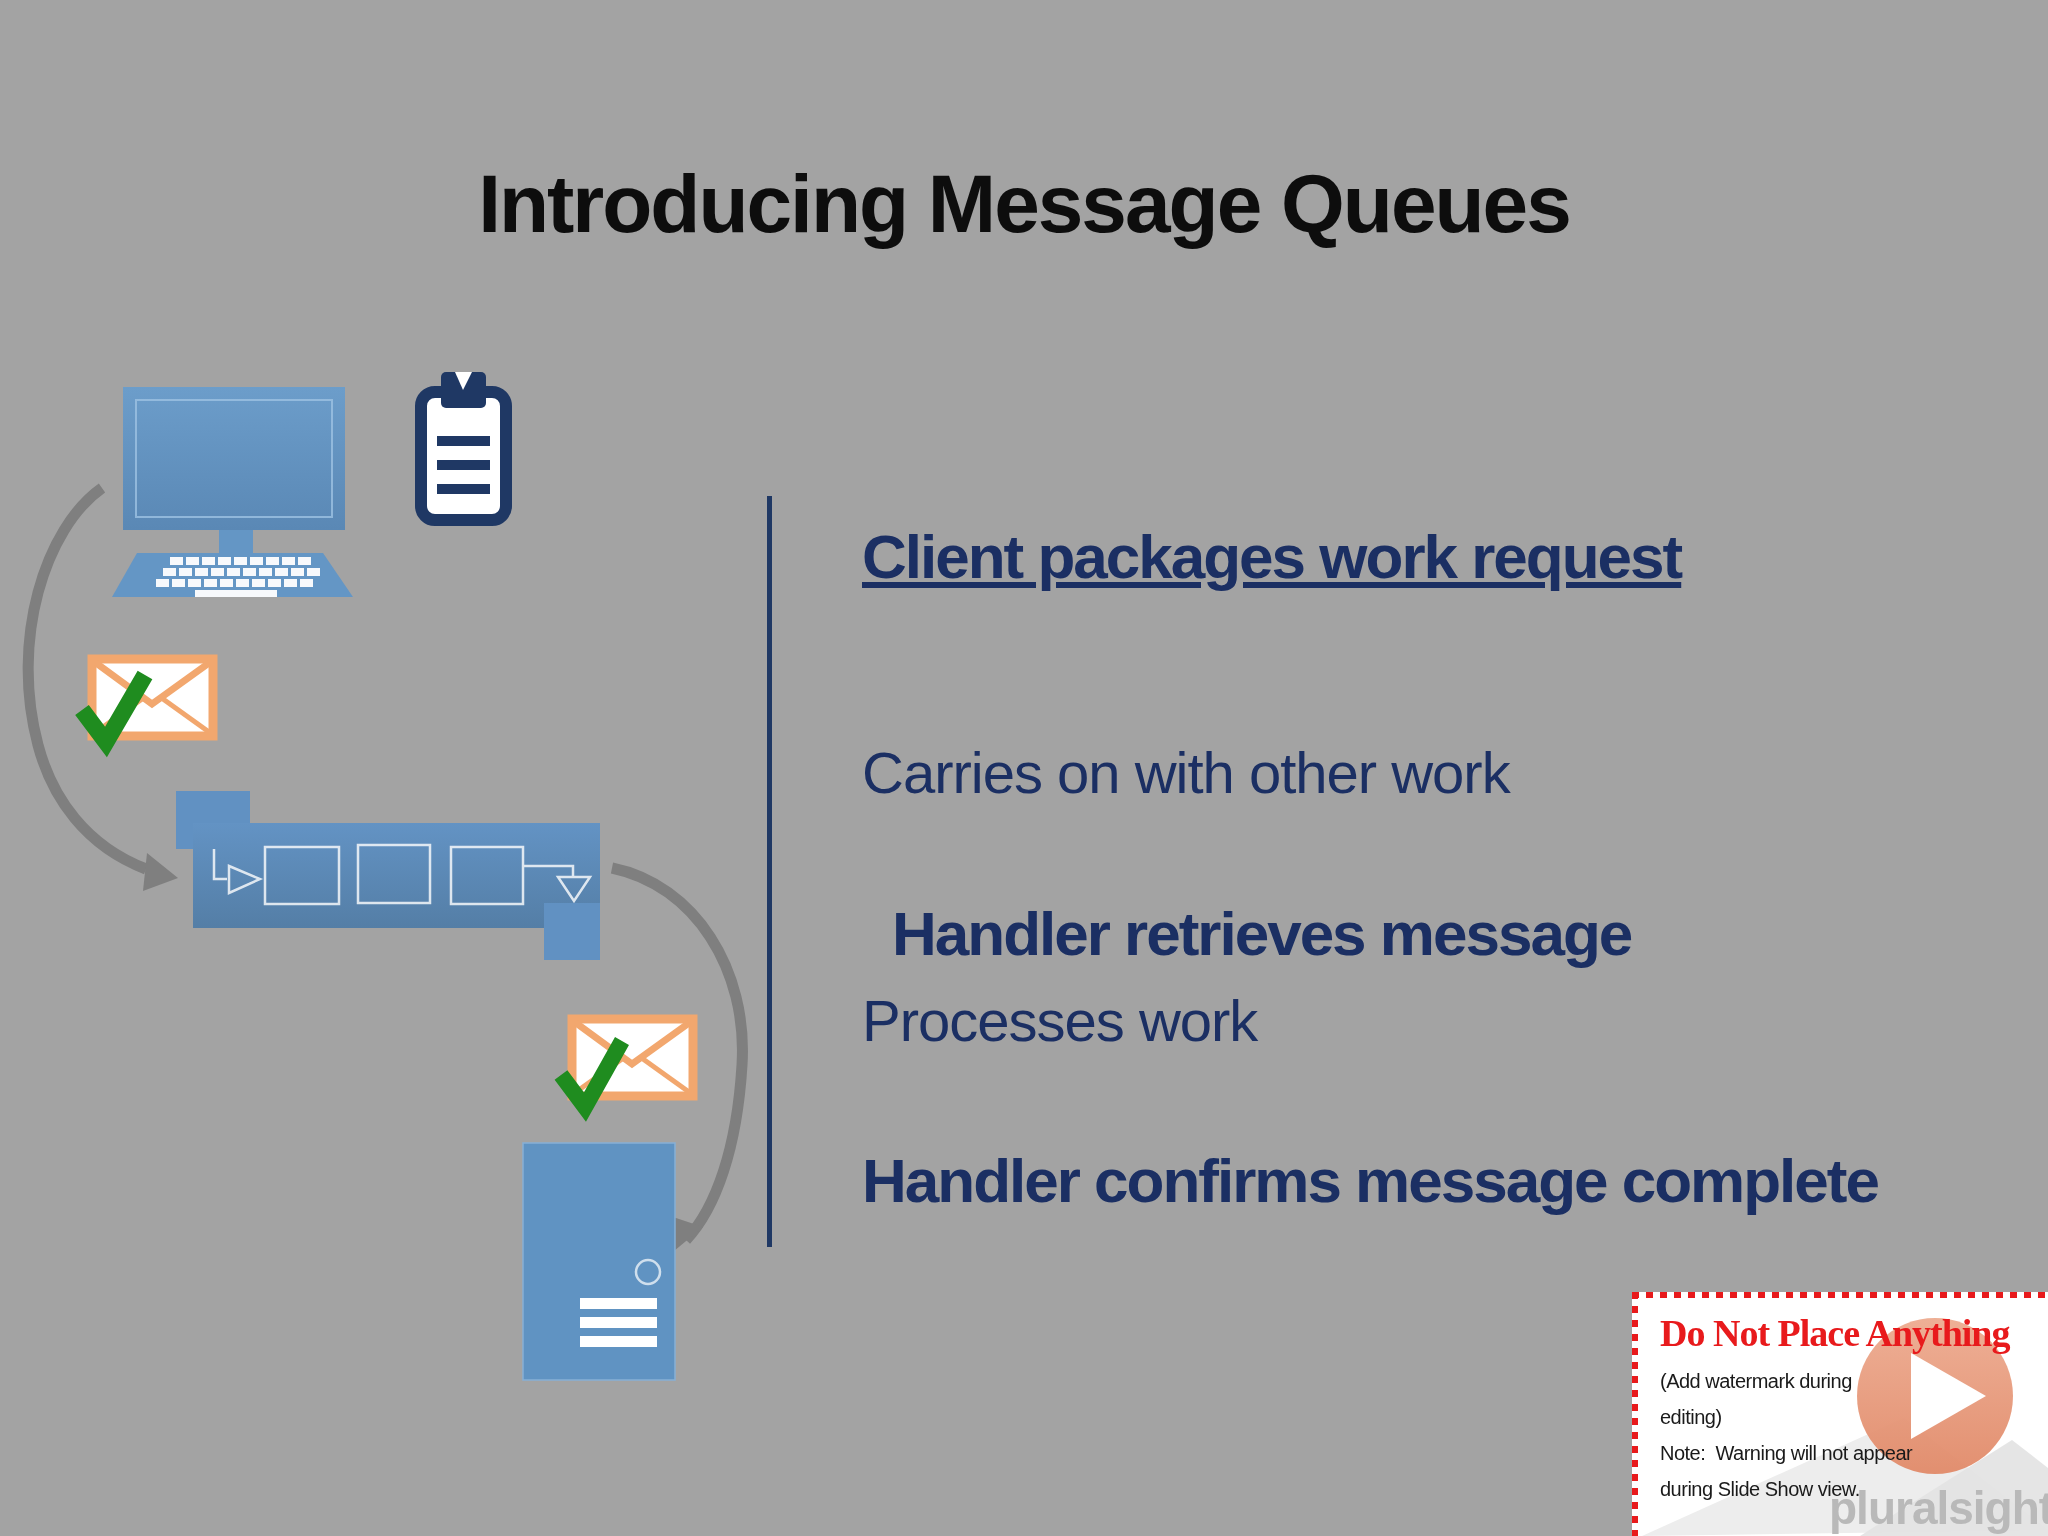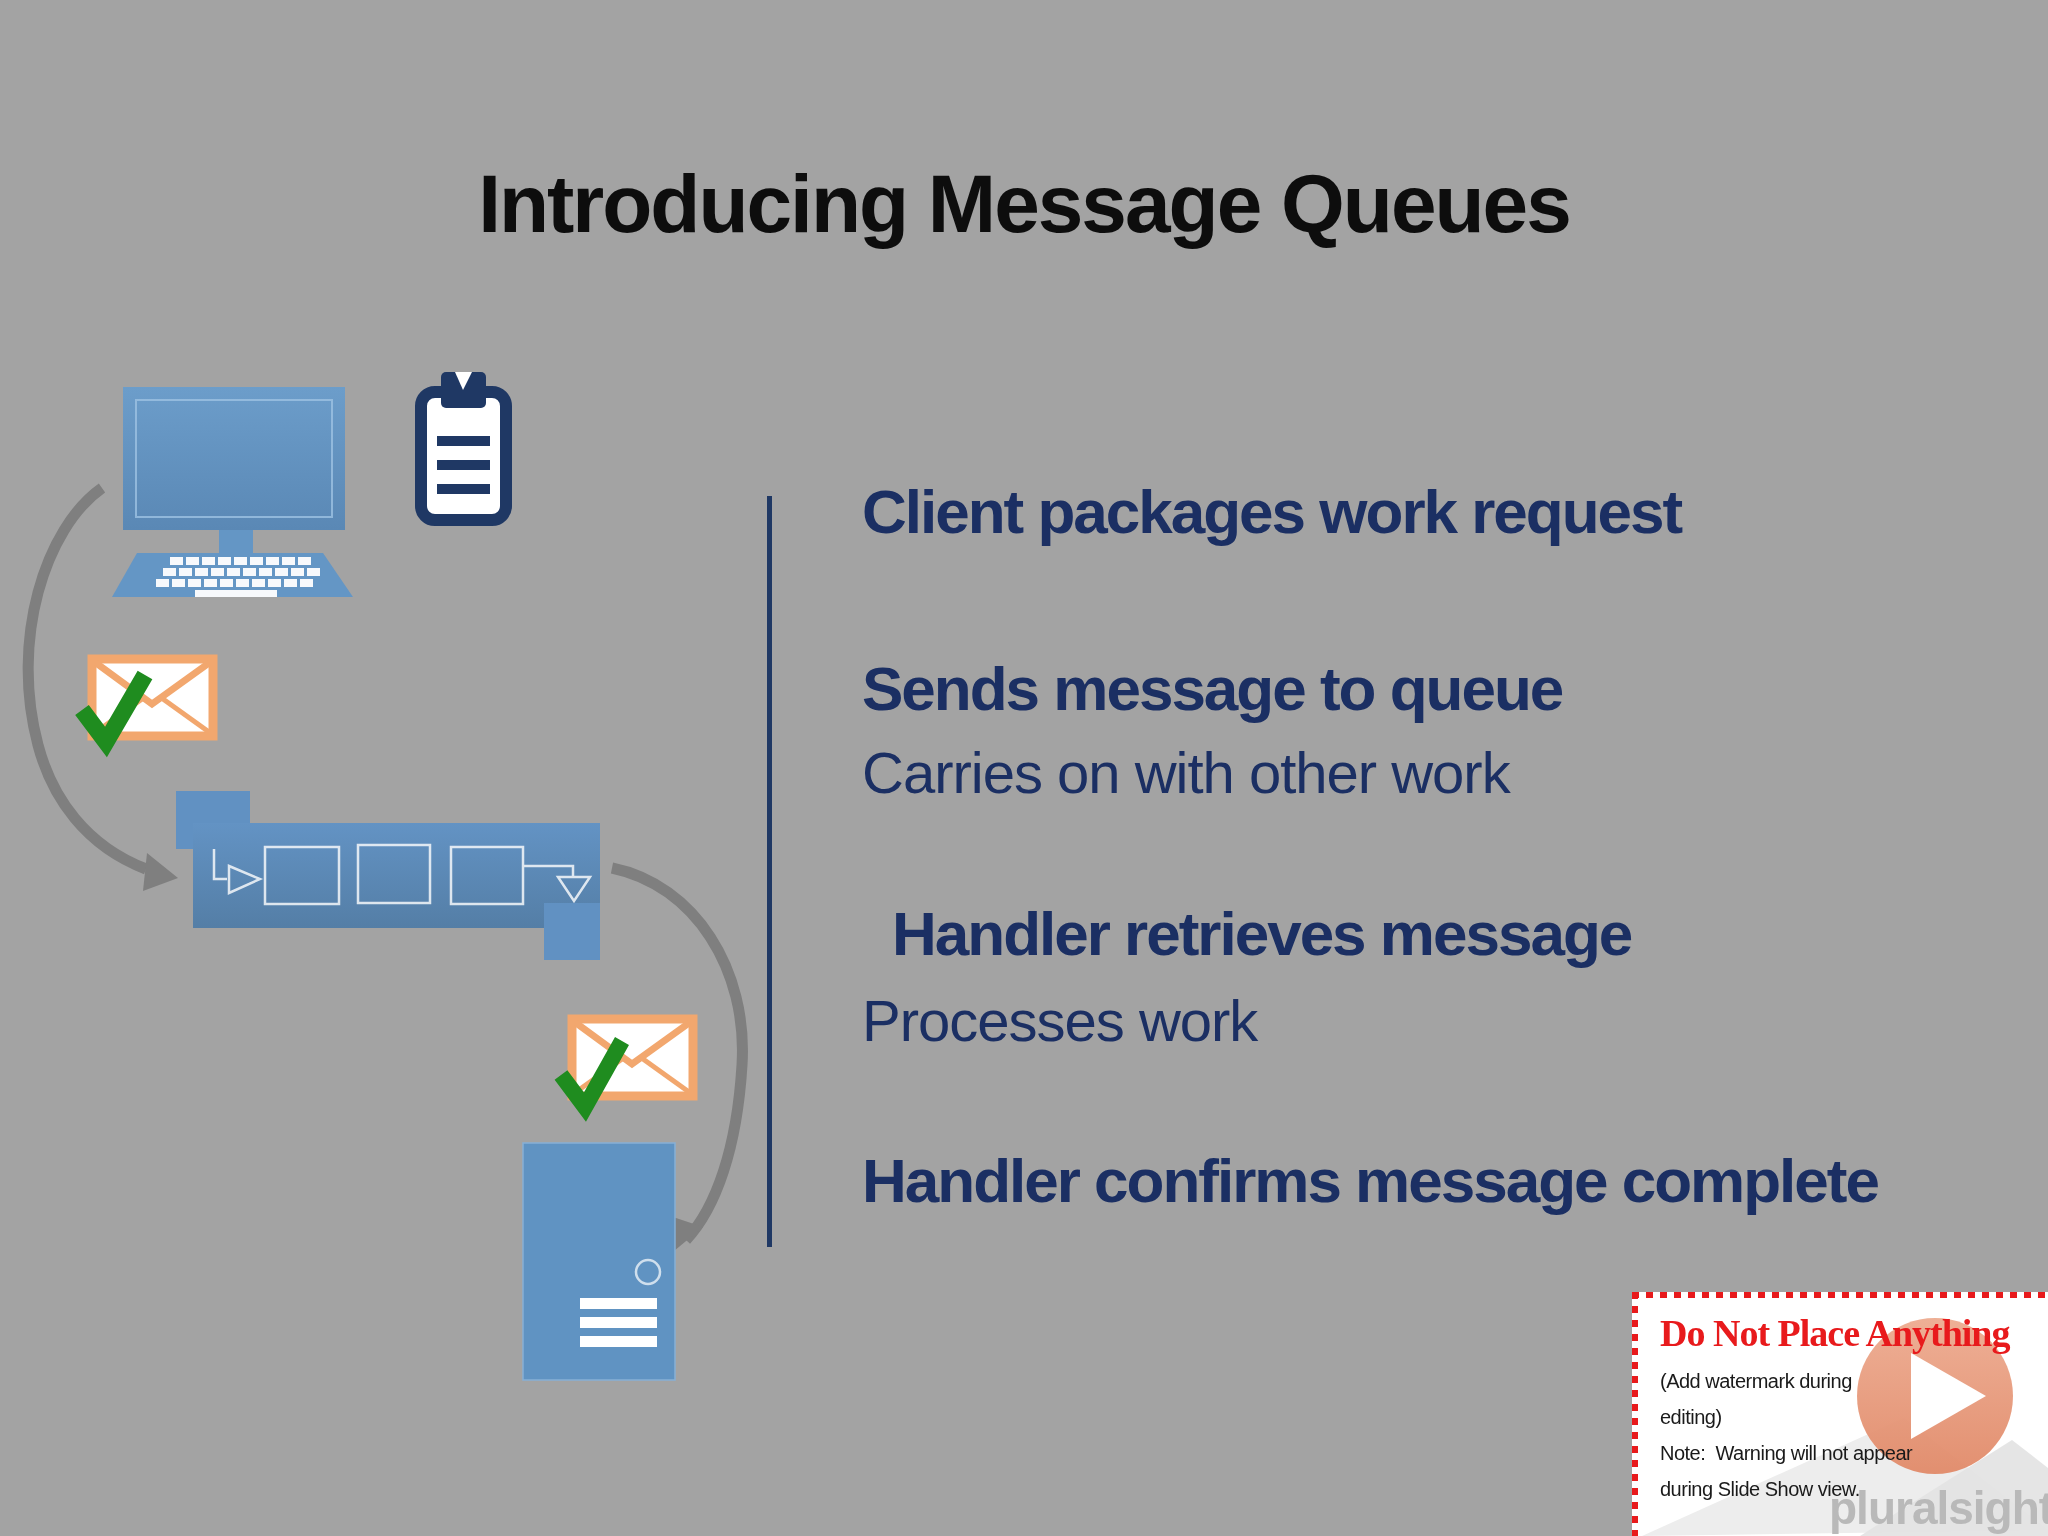--- a/index.html
+++ b/index.html
@@ -9,21 +9,21 @@
   }
   .slide-title{
     position:absolute;left:0;top:108px;width:100%;text-align:center;
     font-size:82px;font-weight:700;letter-spacing:-2px;color:#0d0d0d;line-height:1;
   }
   .diagram-svg{position:absolute;left:0;top:350px;}
   .divider{position:absolute;left:767px;top:496px;width:5px;height:751px;background:#1f3864;}
   .bullet{position:absolute;left:862px;color:#1b2f63;line-height:1;white-space:nowrap;}
   .bullet.heading{font-size:62px;font-weight:700;letter-spacing:-2px;}
   .bullet.sub{font-size:58px;font-weight:400;letter-spacing:-1px;}
-  .b0{top:481px;} .b1{top:658px;} .b1s{top:744px;}
+  .b0{top:526px;text-decoration:underline;} .b1{top:658px;} .b1s{top:744px;}
   .b2{top:903px;margin-left:30px;} .b2s{top:992px;} .b3{top:1150px;}
 
   .warning-box{position:absolute;left:1632px;top:1292px;width:416px;height:244px;background:#ffffff;}
   .warn-border-top{position:absolute;left:0;top:0;width:100%;height:6px;
     background:repeating-linear-gradient(90deg,#e81a1c 0 7px,transparent 7px 14px);}
   .warn-border-left{position:absolute;left:0;top:0;width:6px;height:100%;
     background:repeating-linear-gradient(180deg,#e81a1c 0 7px,transparent 7px 14px);}
   .watermark-svg{position:absolute;left:0;top:0;}
   .warn-text{position:absolute;left:28px;top:20px;width:380px;}
   .warn-line{white-space:pre;}
@@ -144,21 +144,20 @@
       <circle cx="648" cy="922" r="12" fill="none" stroke="#ffffff" stroke-width="2.5" opacity="0.7"></circle>
       <rect x="580" y="948" width="77" height="11" fill="#ffffff"></rect>
       <rect x="580" y="967" width="77" height="11" fill="#ffffff"></rect>
       <rect x="580" y="986" width="77" height="11" fill="#ffffff"></rect>
     </g>
   </svg>
 
   <div class="divider"></div>
 
   <div class="bullet heading b0">Client packages work request</div>
-  <div class="bullet heading b1">Sends message to queue</div>
   <div class="bullet sub b1s">Carries on with other work</div>
   <div class="bullet heading b2">Handler retrieves message</div>
   <div class="bullet sub b2s">Processes work</div>
   <div class="bullet heading b3">Handler confirms message complete</div>
 
   <div class="warning-box">
     <svg class="watermark-svg" width="416" height="244" viewBox="0 0 416 244">
       <defs>
         <linearGradient id="sal" x1="0" y1="0" x2="0" y2="1">
           <stop offset="0" stop-color="#edab90"></stop>

